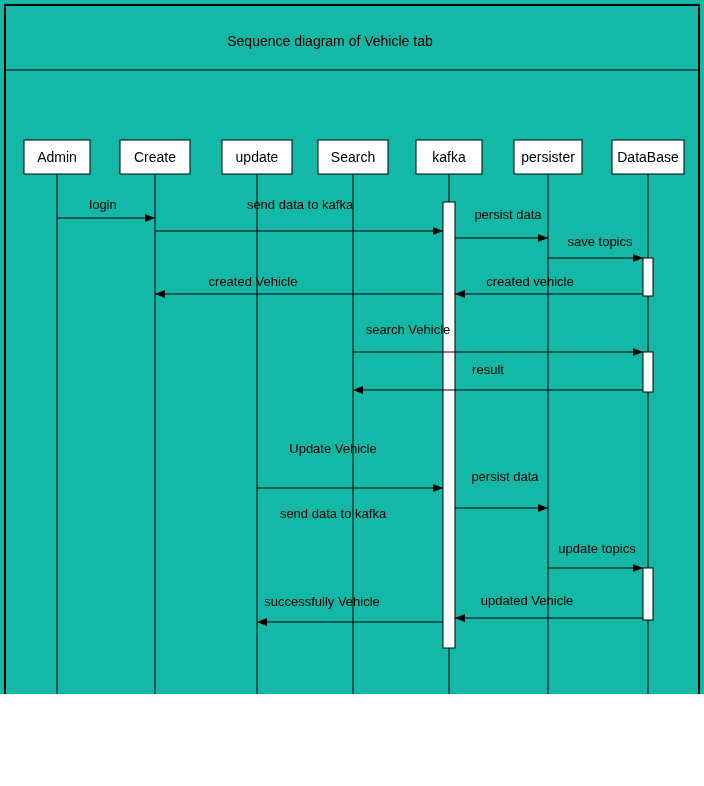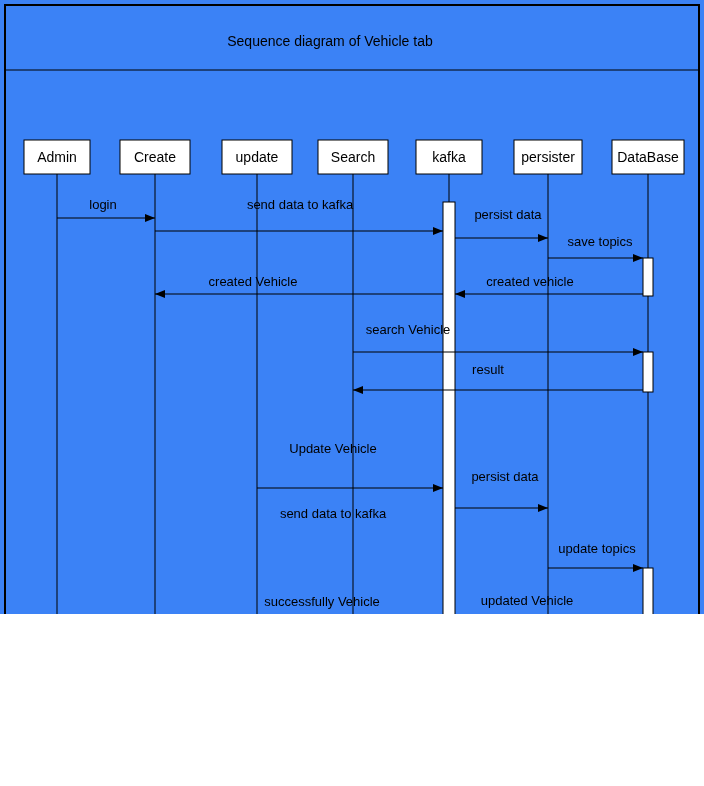--- a/index.html
+++ b/index.html
@@ -3,22 +3,22 @@
 <meta charset="utf-8">
 <style>
   html, body {
     margin: 0;
     padding: 0;
     background: #ffffff;
   }
   .stage {
     position: relative;
     width: 704px;
-    height: 614px;
-    background: #3b82f6;
+    height: 694px;
+    background: #14b8a6;
     font-family: "Liberation Sans", sans-serif;
     overflow: hidden;
   }
   .diagram-title {
     position: absolute;
     top: 33px;
     left: 0;
     width: 660px;
     text-align: center;
     font-size: 14px;

